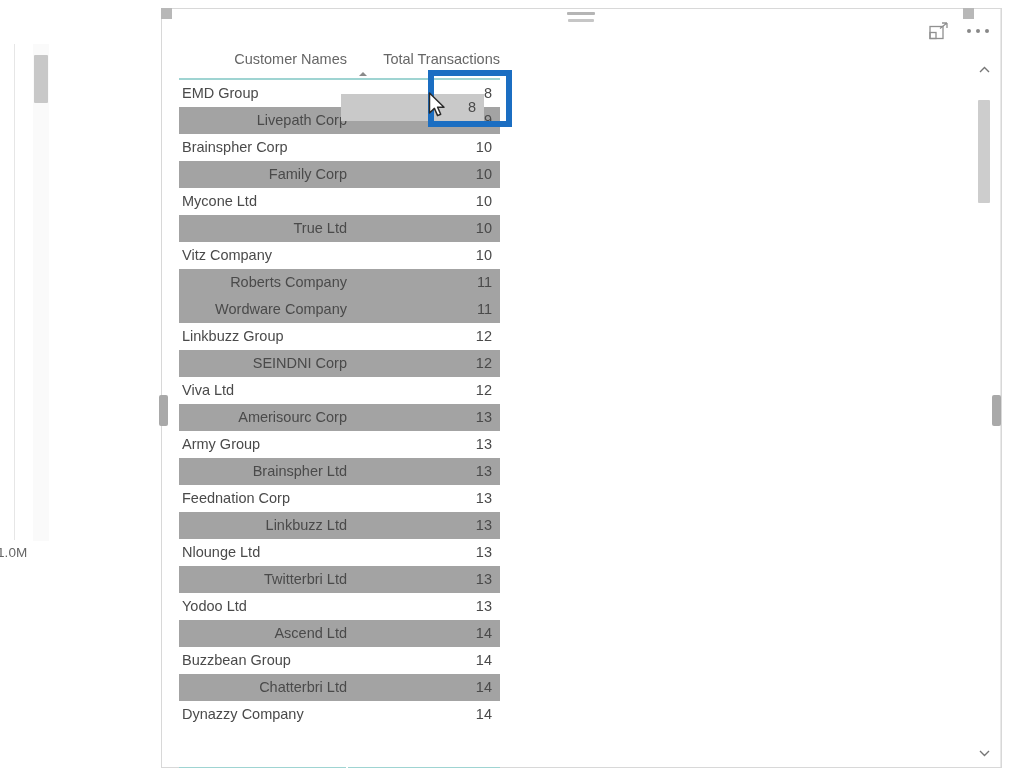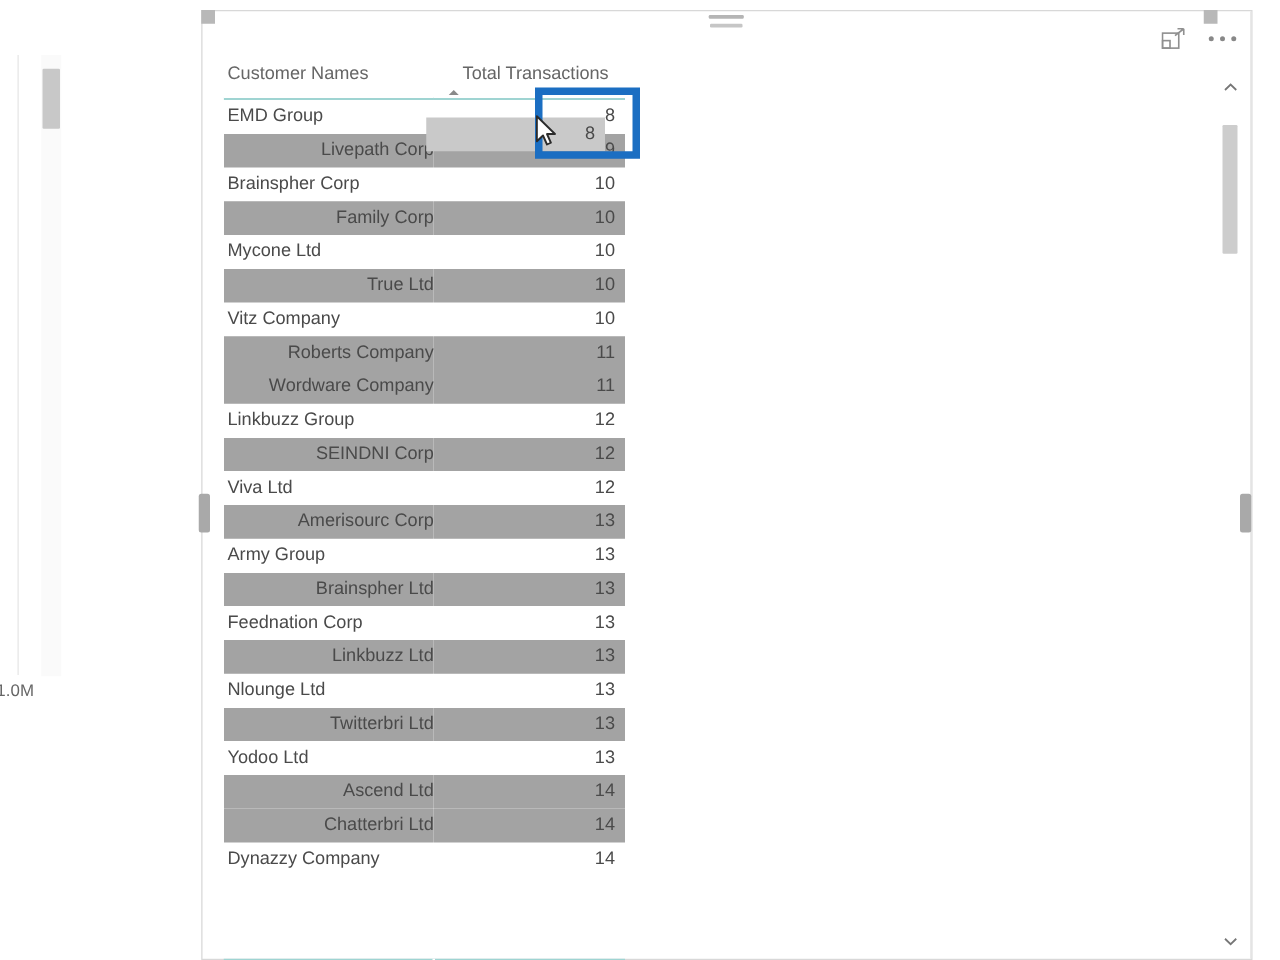--- a/index.html
+++ b/index.html
@@ -134,22 +134,22 @@
     font-size: 14.5px;
     font-weight: 400;
     color: #666666;
     padding: 0 0 11px 0;
     vertical-align: bottom;
     background: #ffffff;
     position: relative;
     border-bottom: 2px solid #9fd4d2;
     cursor: pointer;
   }
-  .tbl thead th.h-name  { text-align: left;  padding-left: 3px; }
-  .tbl thead th.h-value { text-align: center;  padding-left: 10px; }
+  .tbl thead th.h-name  { text-align: right;  padding-left: 3px; }
+  .tbl thead th.h-value { text-align: right;  padding-left: 10px; }
 
   .sort-arrow {
     position: absolute;
     left: 12px;
     bottom: 2px;
     width: 0; height: 0;
     border-left: 4px solid transparent;
     border-right: 4px solid transparent;
     border-bottom: 4px solid #8a8a8a;
   }
@@ -401,20 +401,24 @@
               <td class="c-value">13</td>
             </tr>
             <tr>
               <td class="c-name">Yodoo Ltd</td>
               <td class="c-value">13</td>
             </tr>
             <tr class="alt">
               <td class="c-name">Ascend Ltd</td>
               <td class="c-value">14</td>
             </tr>
+            <tr>
+              <td class="c-name">Buzzbean Group</td>
+              <td class="c-value">14</td>
+            </tr>
             <tr class="alt">
               <td class="c-name">Chatterbri Ltd</td>
               <td class="c-value">14</td>
             </tr>
             <tr>
               <td class="c-name">Dynazzy Company</td>
               <td class="c-value">14</td>
             </tr>
           </tbody>
       </table>

